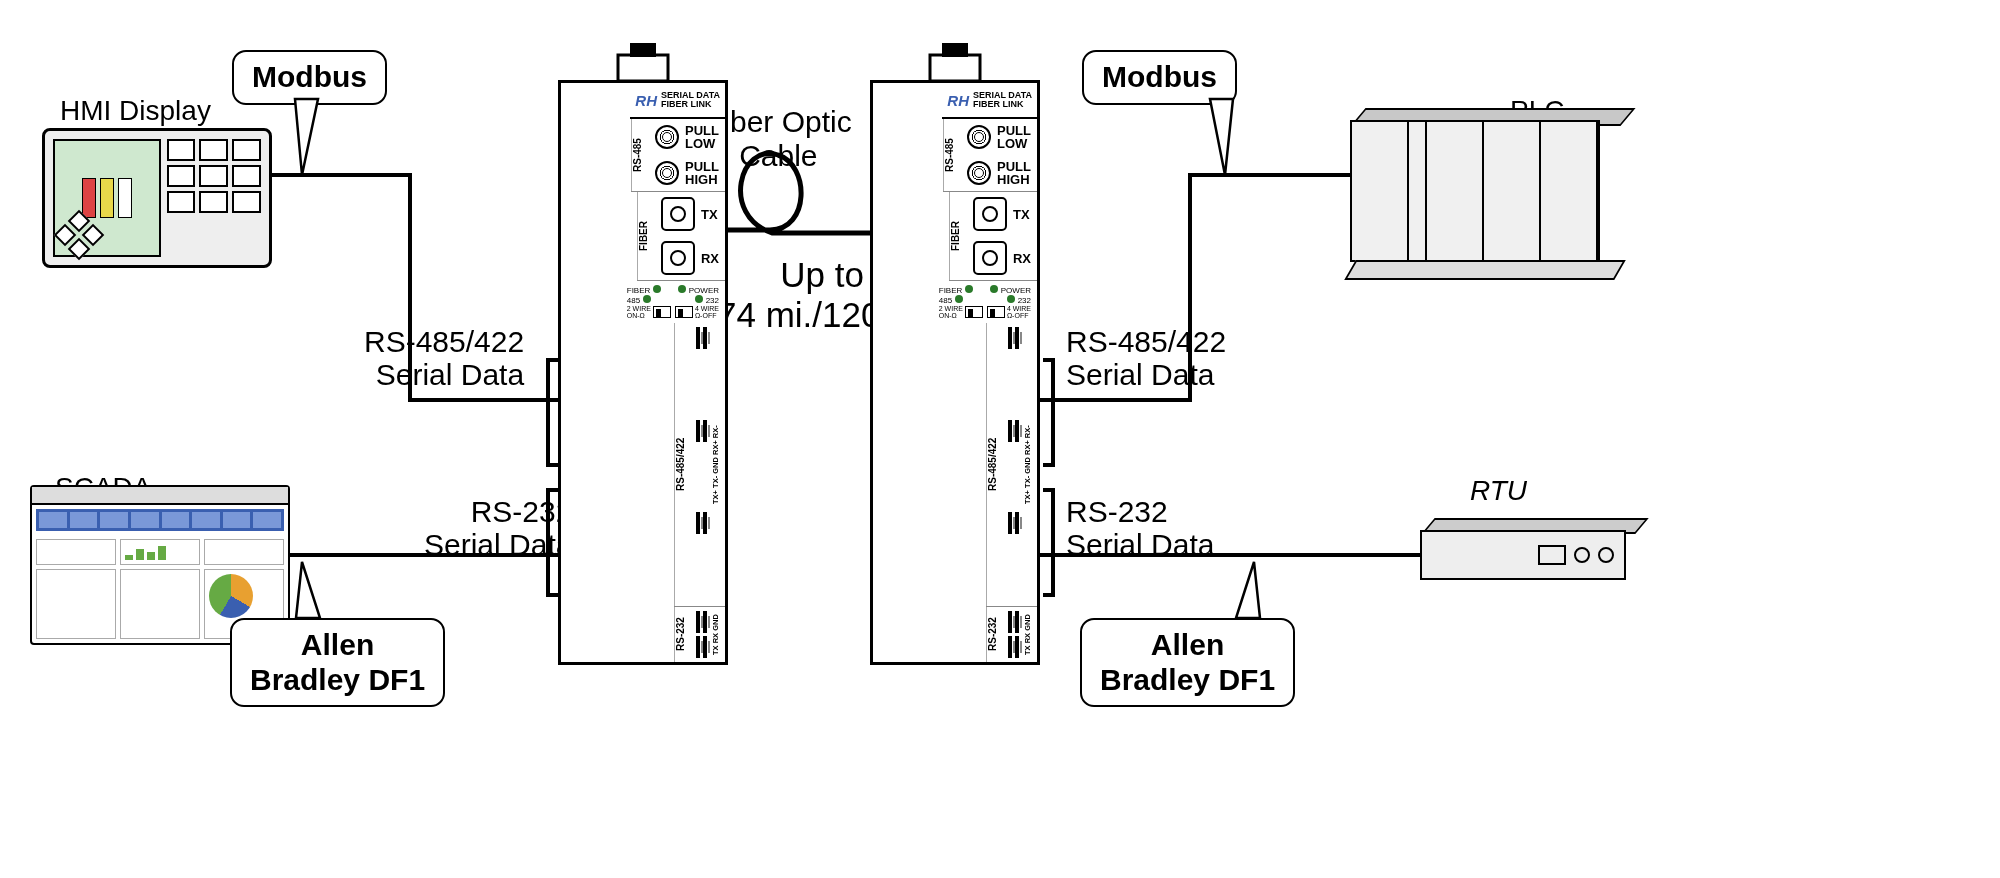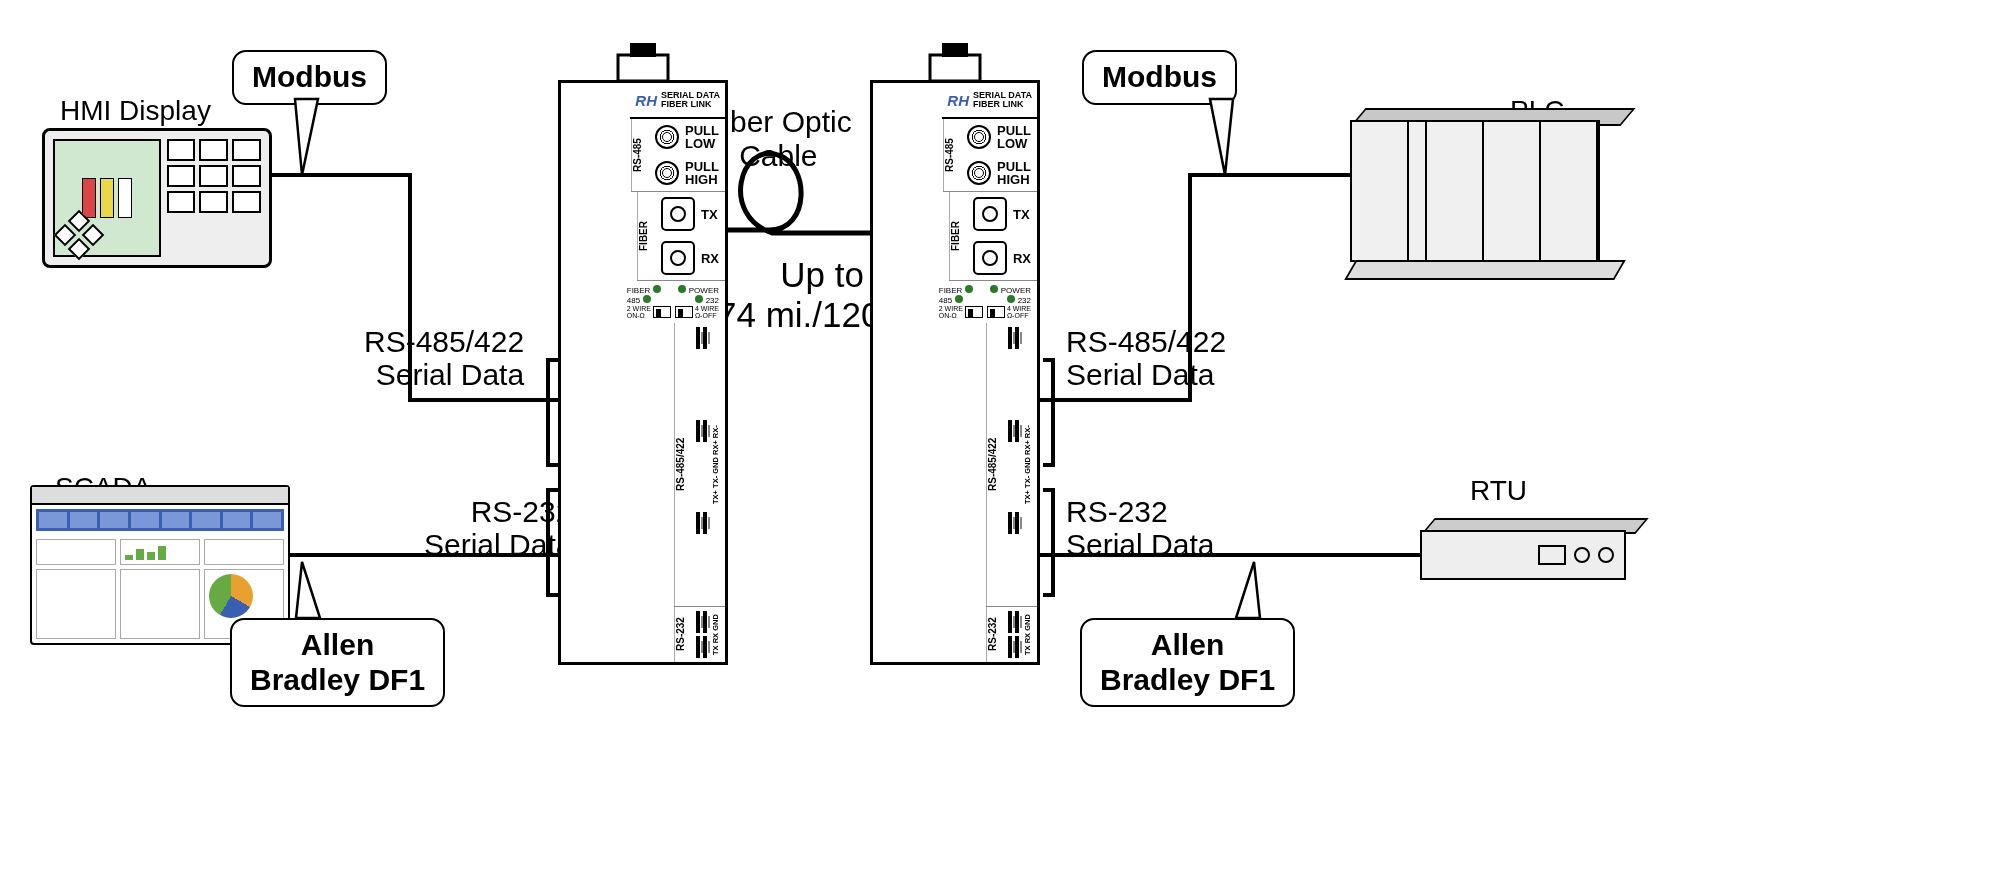--- a/index.html
+++ b/index.html
@@ -266,21 +266,21 @@
   <div class="rack">
       <div class="slot"></div>
       <div class="slot" style="flex:0.3"></div>
       <div class="slot"></div>
       <div class="slot"></div>
       <div class="slot"></div>
     </div>
   <div class="base"></div>
 </div>
 
-<div class="label" style="left:1470px;top:475px;">RTU</div>
+<div class="label" style="left:1470px;top:475px;font-style:italic;">RTU</div>
 <div class="rtu" style="left:1420px;top:520px;">
   <div class="top"></div>
   <div class="front">
       <div class="slot"></div>
       <div class="port"></div>
       <div class="port"></div>
     </div>
 </div>
 
 <div class="bubble" style="left:232px;top:50px;">Modbus</div>

